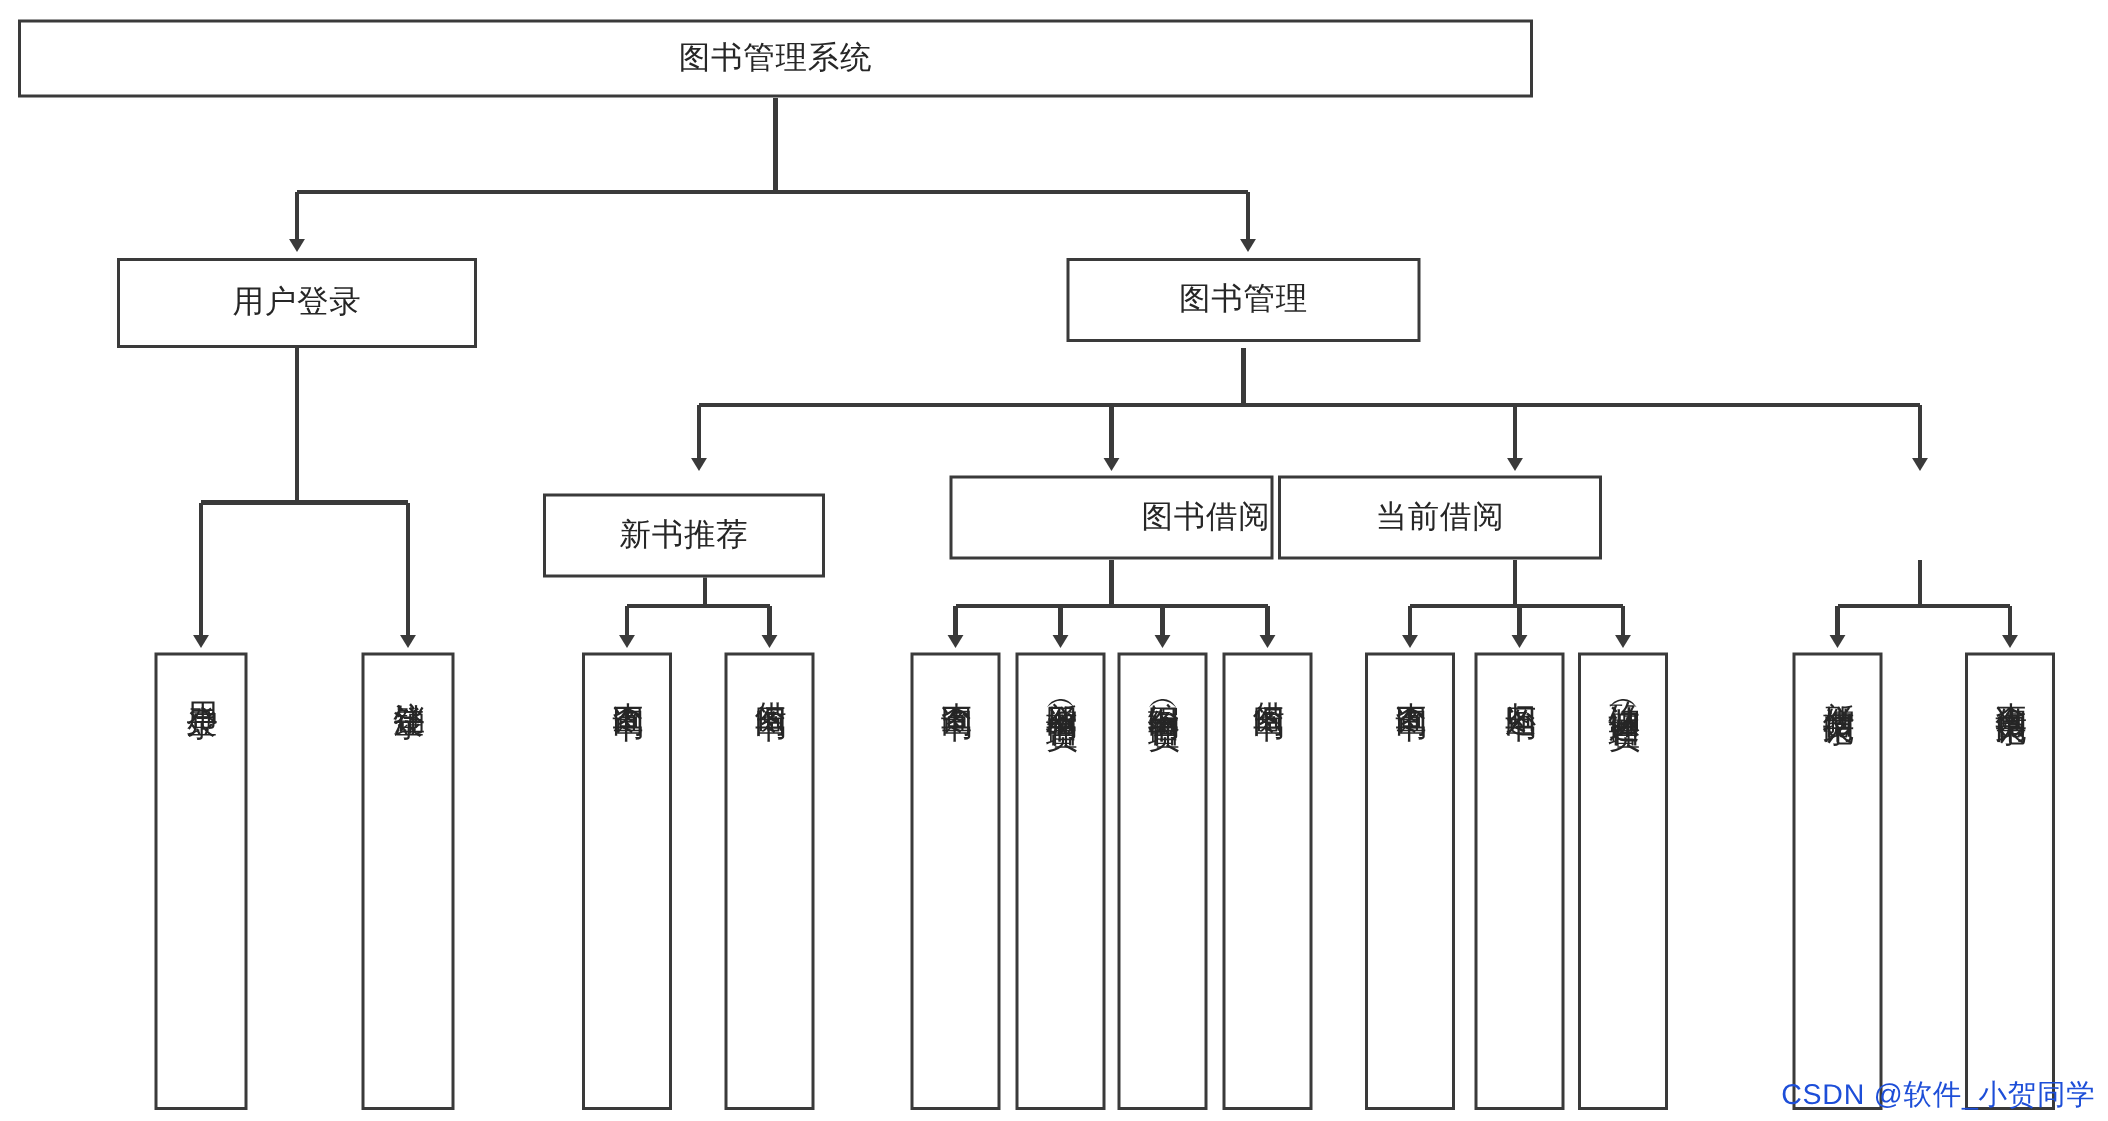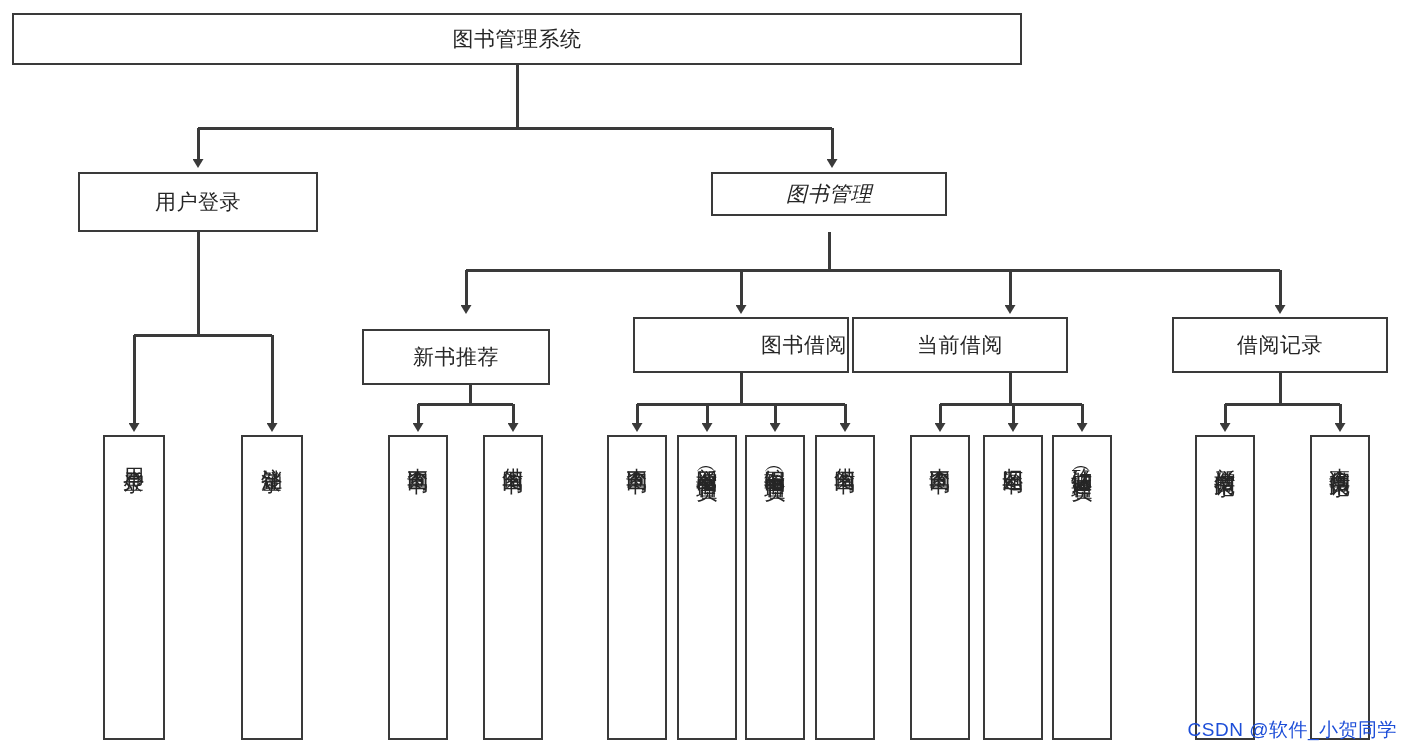--- a/index.html
+++ b/index.html
@@ -125,35 +125,32 @@
     </g>
   </svg>
 
   <div class="node-box horiz-node" style="left:12px; top:13px; width:1010px; height:52px;">
     <span class="node-label">图书管理系统</span>
   </div>
 
   <div class="node-box horiz-node" style="left:78px; top:172px; width:240px; height:60px;">
     <span class="node-label">用户登录</span>
   </div>
-  <div class="node-box horiz-node" style="left:711px; top:172px; width:236px; height:44px;font-style:italic;">
+  <div class="node-box horiz-node" style="left:711px; top:172px; width:236px; height:56px;">
     <span class="node-label">图书管理</span>
   </div>
 
   <div class="node-box horiz-node" style="left:362px; top:317px; width:188px; height:56px;margin-top:12px;">
     <span class="node-label">新书推荐</span>
   </div>
   <div class="node-box horiz-node" style="left:633px; top:317px; width:216px; height:56px;justify-content:flex-end;">
     <span class="node-label">图书借阅</span>
   </div>
   <div class="node-box horiz-node" style="left:852px; top:317px; width:216px; height:56px;">
     <span class="node-label">当前借阅</span>
-  </div>
-  <div class="node-box horiz-node" style="left:1172px; top:317px; width:216px; height:56px;">
-    <span class="node-label">借阅记录</span>
   </div>
 
   <div class="node-box vert-node" style="left:103px; top:435px; width:62px; height:305px;">
     <span class="node-label">用户登录</span>
   </div>
   <div class="node-box vert-node" style="left:241px; top:435px; width:62px; height:305px;">
     <span class="node-label">注销登录</span>
   </div>
   <div class="node-box vert-node" style="left:388px; top:435px; width:60px; height:305px;">
     <span class="node-label">查询图书</span>

